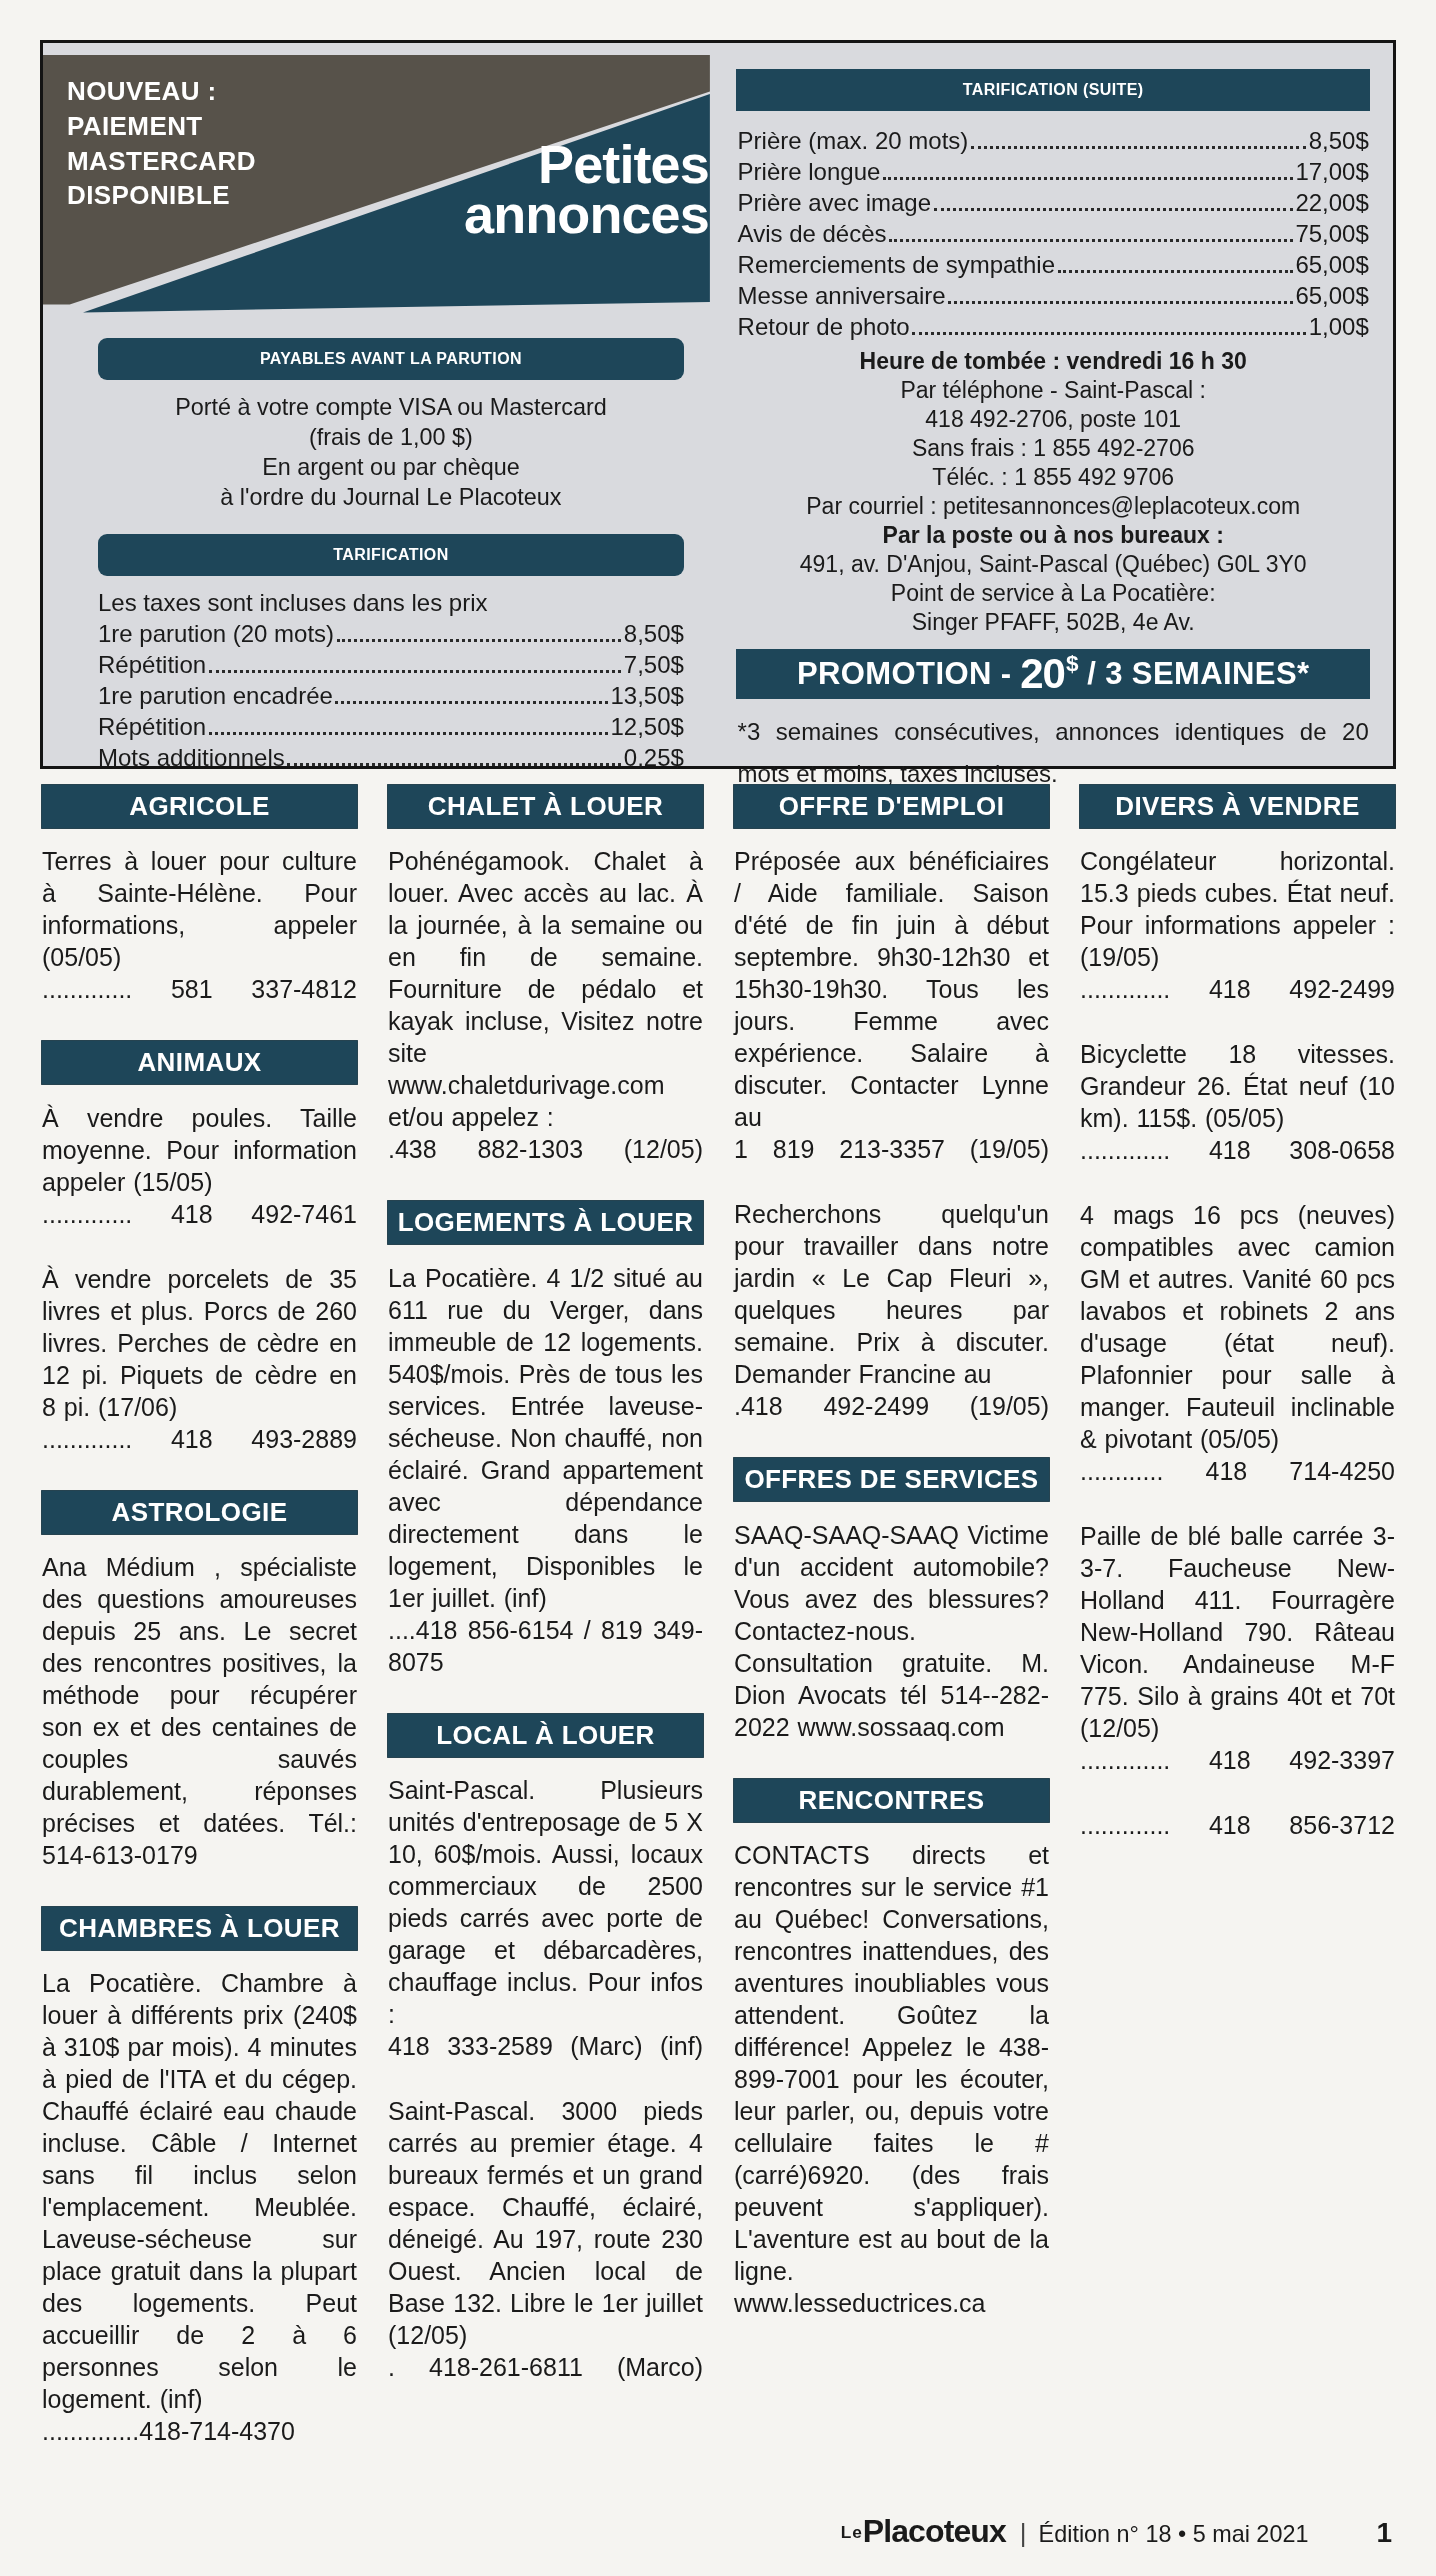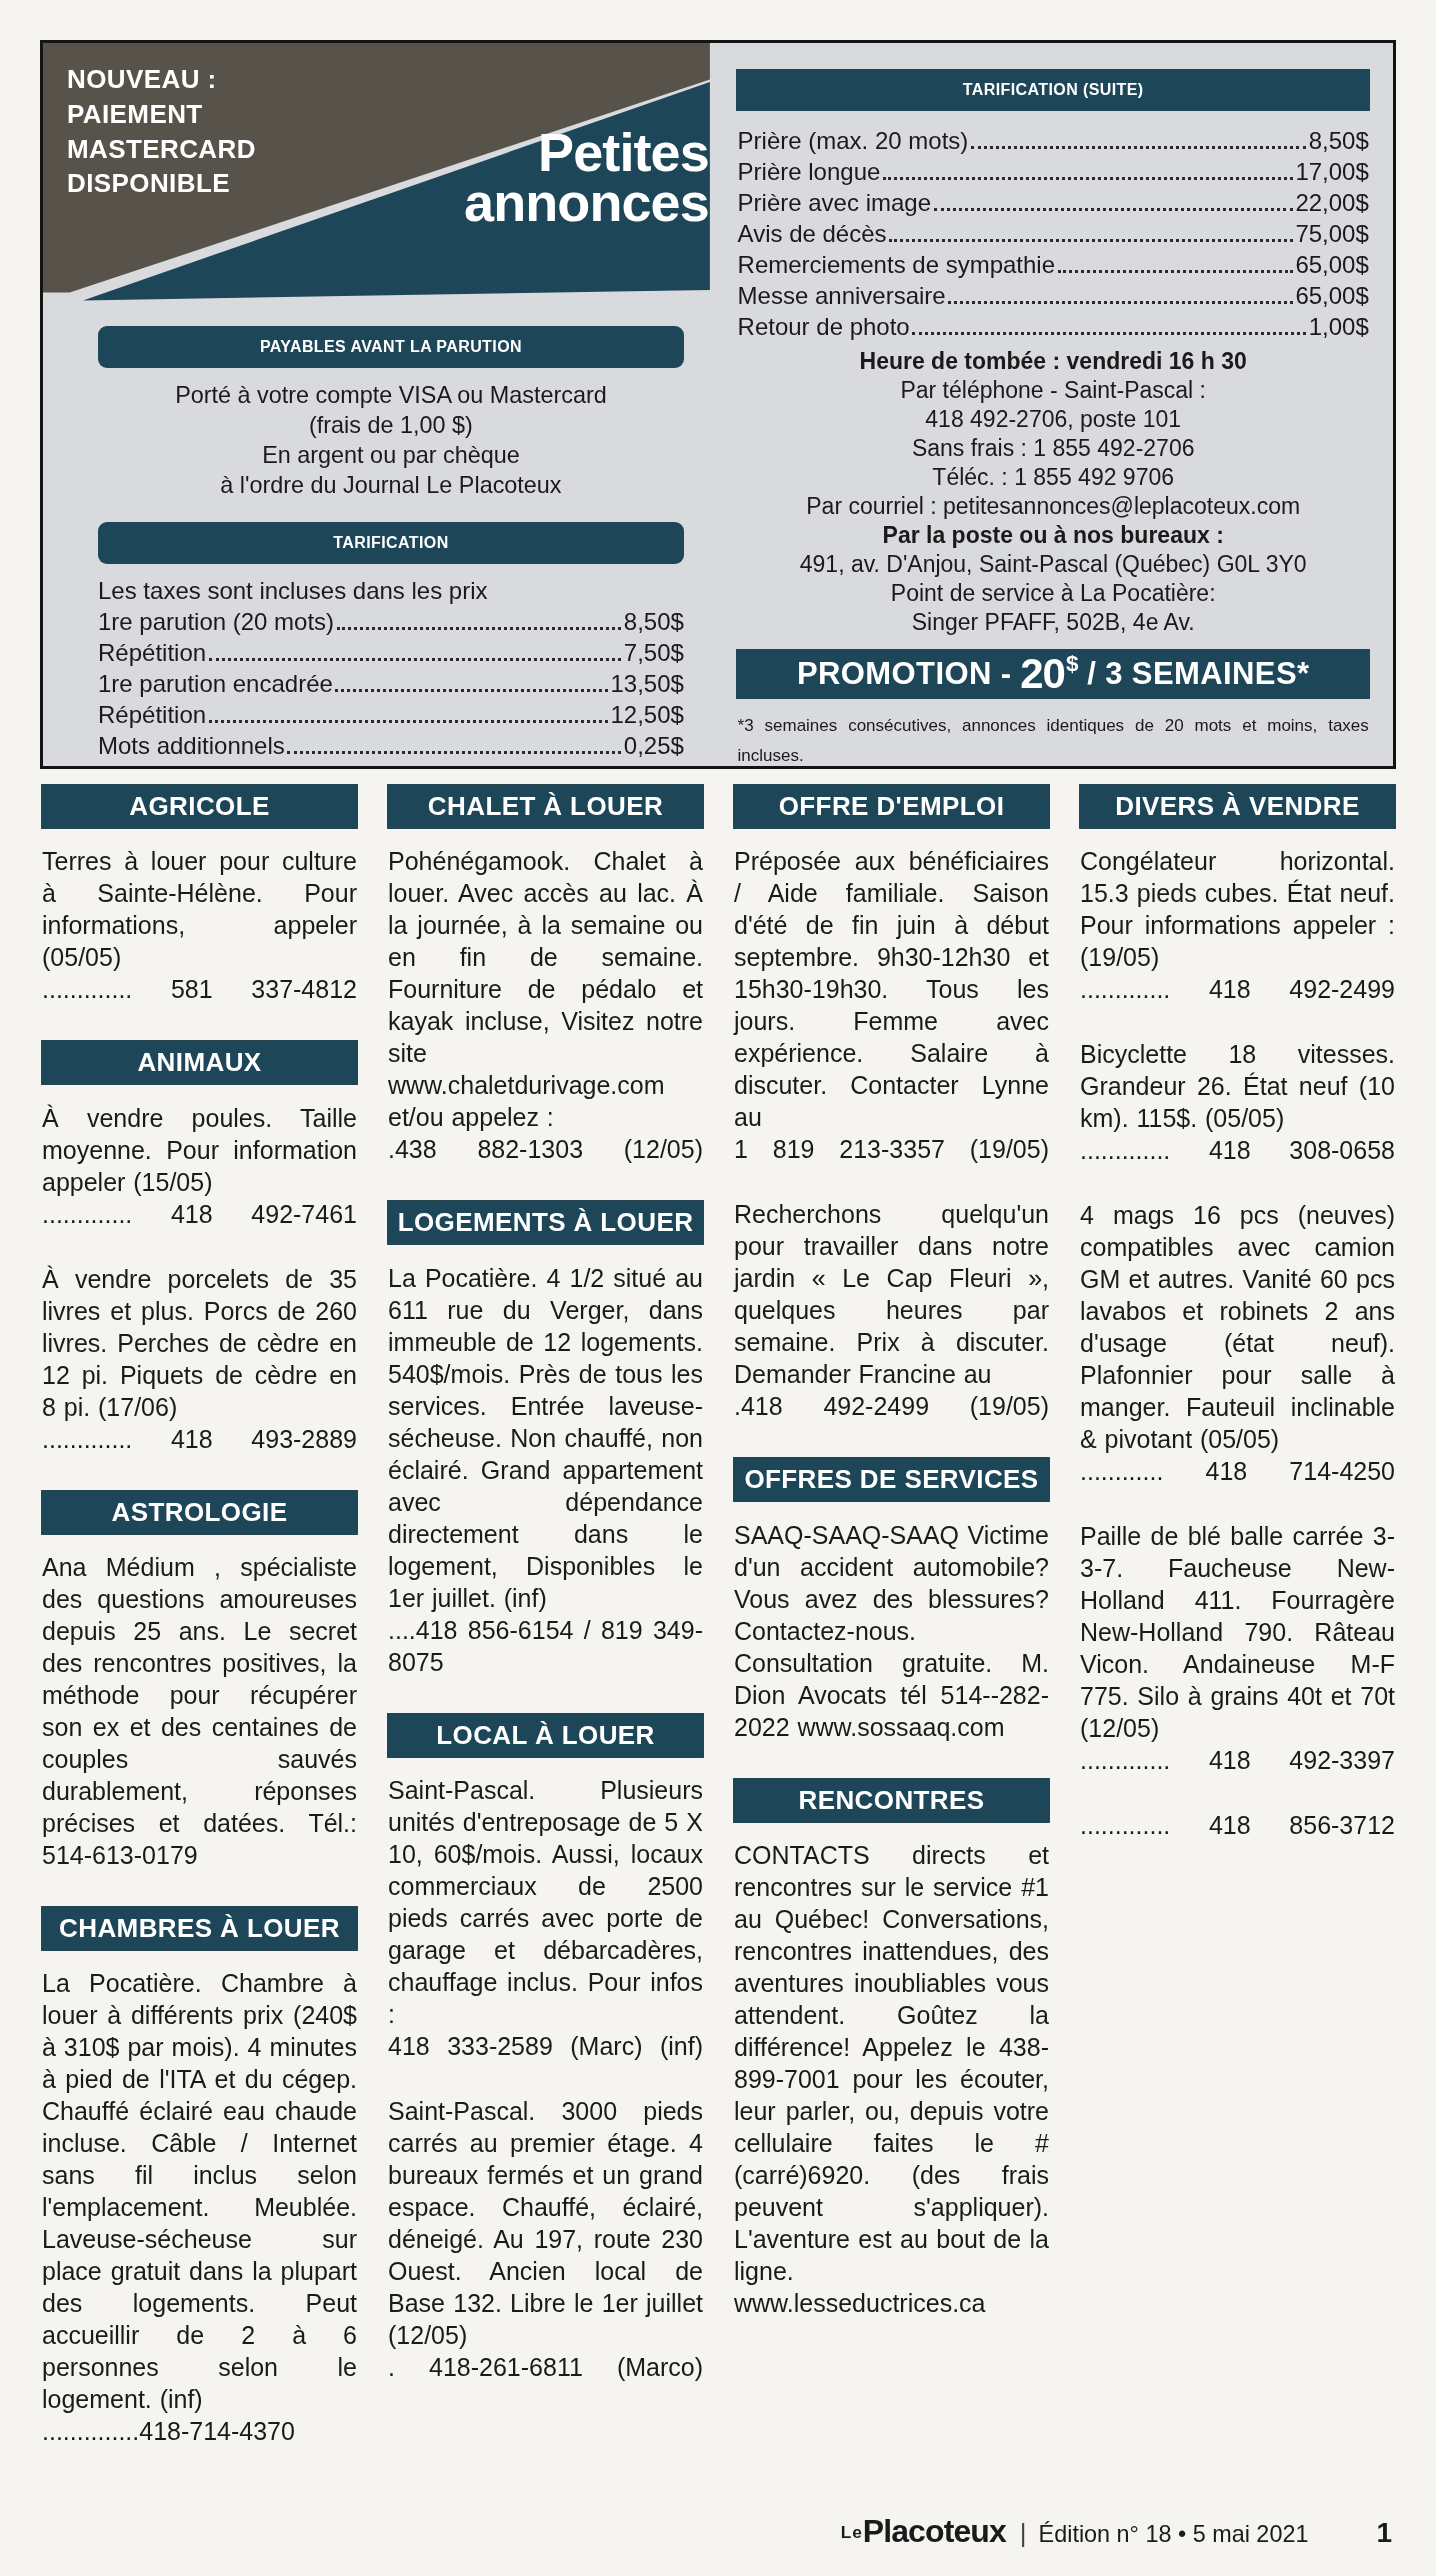--- a/index.html
+++ b/index.html
@@ -7,21 +7,21 @@
     width:1437px;height:2576px;position:relative;overflow:hidden;
     background:#f5f4f1;color:#1a1a1a;
     font-family:"Liberation Sans","DejaVu Sans",sans-serif;
   }
   
   .header-wrap{
     position:absolute;top:40px;left:40px;width:1356px;height:729px;
     background:#d9dade;border:3.5px solid #141414;box-sizing:border-box;
     display:flex;
   }
-  .hleft{width:49.4%;position:relative;box-sizing:border-box;}
+  .hleft{width:49.4%;position:relative;box-sizing:border-box;margin-top:12px;}
   .hright{width:50.6%;box-sizing:border-box;padding:26px 22.5px 0 26px;}
 
   
   .banner{position:relative;height:260px;width:100%;}
   .banner-gray{
     position:absolute;inset:0;background:#57524a;
     clip-path:polygon(0 0,100% 0,100% 14%,4% 96%,0 96%);
   }
   .banner-teal{
     position:absolute;inset:0;background:#1e4659;
@@ -56,21 +56,21 @@
   .contact .b{font-weight:bold;}
 
   .promo-bar{
     background:#1e4659;color:#fff;margin-top:12px;height:50px;
     display:flex;align-items:center;justify-content:center;gap:8.7px;
   }
   .promo-label,.promo-suffix{font-weight:bold;font-size:31px;letter-spacing:0.4px;}
   .promo-amount{font-weight:bold;font-size:42px;letter-spacing:-0.9px;}
   .promo-cur{font-weight:bold;font-size:22.5px;vertical-align:super;position:relative;top:-12px;margin-left:0.9px;}
   .promo-note{
-    margin:12px 1.7px 0 1.7px;font-size:17px;line-height:30px;text-align:justify;
+    margin:12px 1.7px 0 1.7px;font-size:24px;line-height:42px;text-align:justify;
   }
 
   
   .columns{
     position:absolute;left:42px;right:42px;top:785px;
     display:flex;gap:31px;align-items:flex-start;
   }
   .col{flex:1;min-width:0;}
   .cat{margin-top:36px;}
   .cat:first-child{margin-top:0;}

